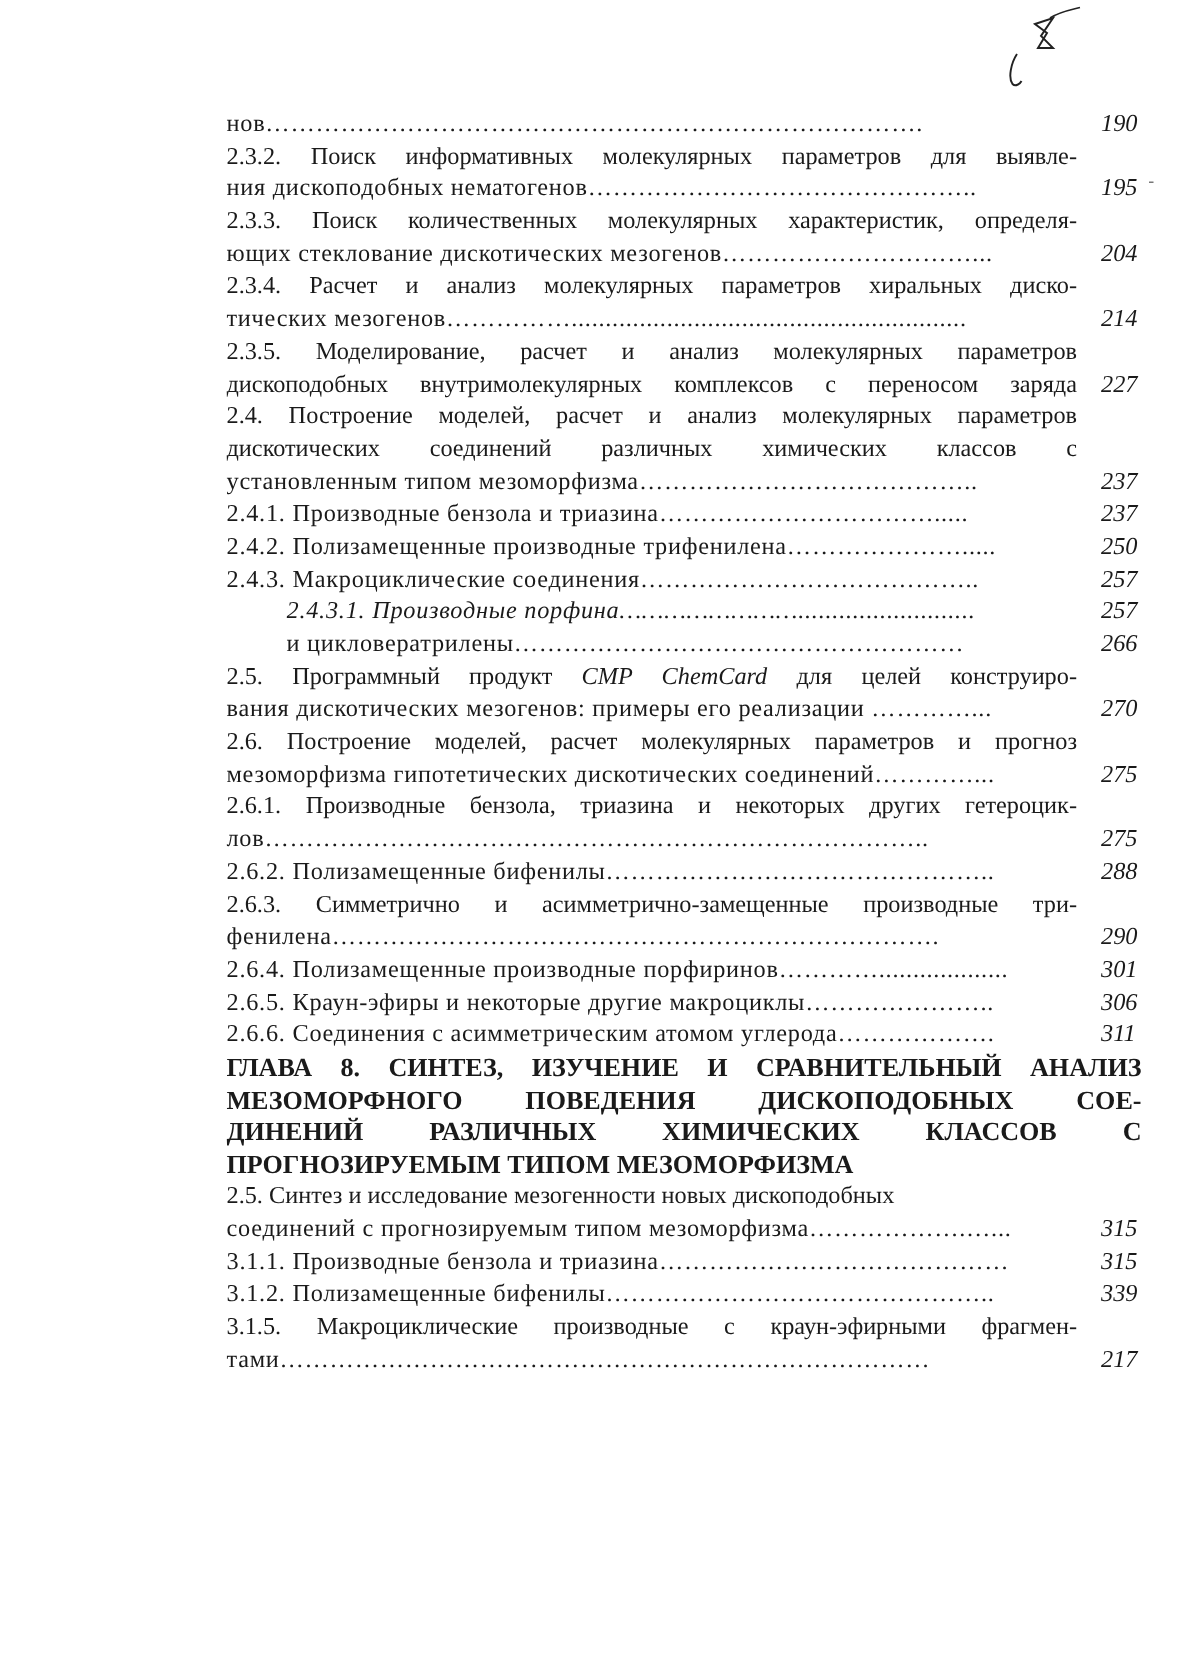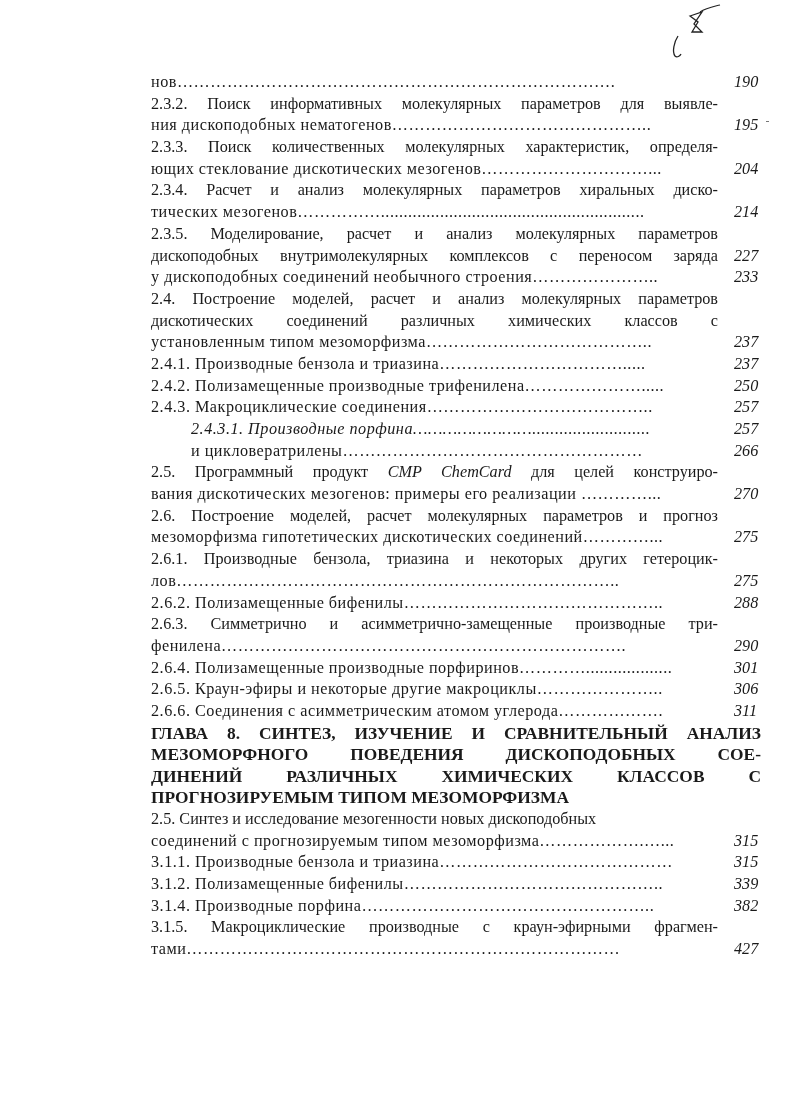--- a/index.html
+++ b/index.html
@@ -63,24 +63,20 @@
     </div>
 
     <div class="line">
       <span class="txt just">2.3.5. Моделирование,  расчет и анализ молекулярных параметров</span>
     </div>
     <div class="line">
       <span class="txt just">дископодобных внутримолекулярных комплексов с переносом заряда</span>
       <span class="pg">227</span>
     </div>
 
-    <div class="line">
-      <span class="txt dots">у  дископодобных соединений необычного строения…………………..</span>
-      <span class="pg">233</span>
-    </div>
 
     <div class="line">
       <span class="txt just">2.4. Построение  моделей, расчет и анализ молекулярных параметров</span>
     </div>
     <div class="line">
       <span class="txt just">дискотических   соединений   различных   химических   классов   с</span>
     </div>
     <div class="line">
       <span class="txt dots">установленным типом мезоморфизма…………………………………..</span>
       <span class="pg">237</span>
@@ -188,27 +184,23 @@
       <span class="txt dots">3.1.1. Производные бензола и триазина……………………………………</span>
       <span class="pg">315</span>
     </div>
 
     <div class="line">
       <span class="txt dots">3.1.2. Полизамещенные бифенилы………………………………………..</span>
       <span class="pg">339</span>
     </div>
 
 
-    <div class="line">
-      <span class="txt dots">3.1.4.  Производные порфина……………………………………………..</span>
-      <span class="pg">382</span>
-    </div>
 
     <div class="line">
       <span class="txt just">3.1.5.  Макроциклические производные с  краун-эфирными  фрагмен-</span>
     </div>
     <div class="line">
       <span class="txt dots">тами……………………………………………………………………</span>
-      <span class="pg">427</span>
+      <span class="pg">217</span>
     </div>
 
   </div>
 </div>
 
 </body></html>

